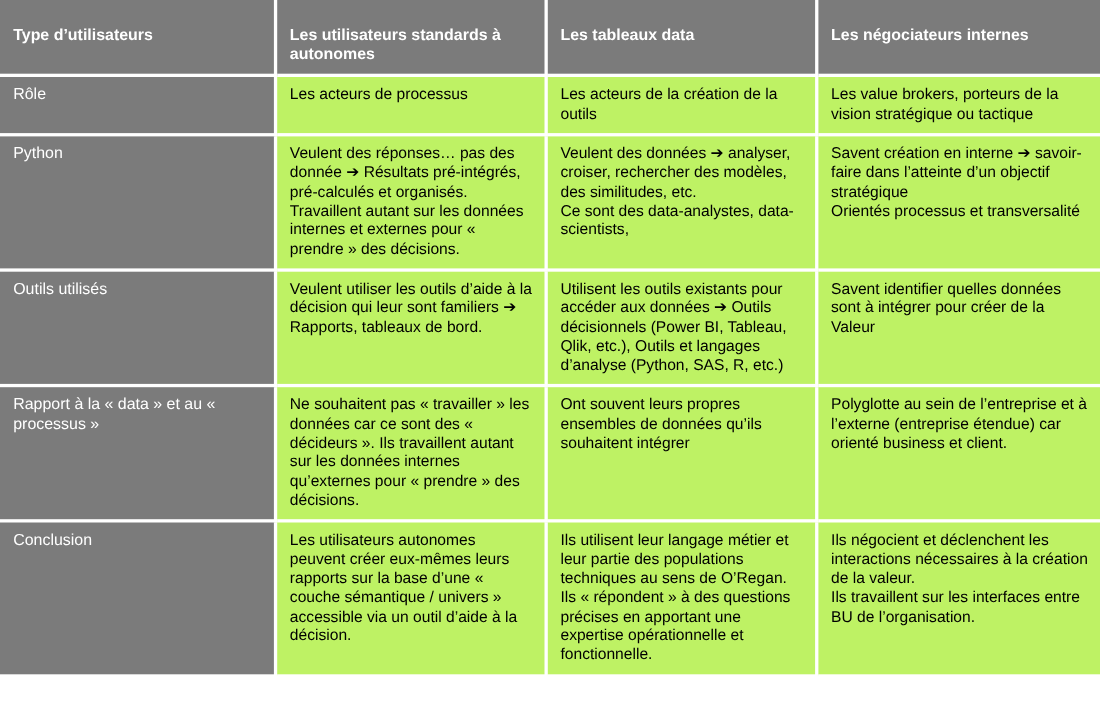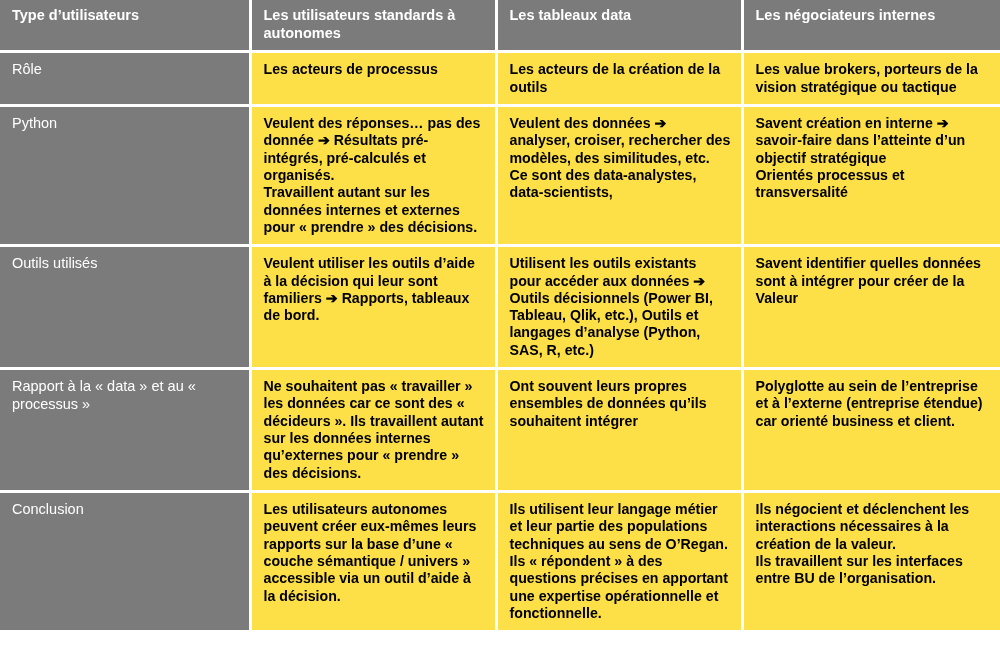--- a/index.html
+++ b/index.html
@@ -43,37 +43,36 @@
   }
 
   
   tr.header-row th {
     background: #7b7b7b;
     color: #ffffff;
     font-weight: bold;
     font-size: 14.5px;
     text-align: left;
     height: 40px;
-    padding-top: 7px;
+    padding-top: 24px;
   }
 
   
   td.row-label {
     background: #7b7b7b;
     color: #ffffff;
     font-weight: normal;
     font-size: 14.5px;
   }
 
   
   td.body-cell {
-    background: #fde047;
+    background: #bef264;
     color: #000000;
     font-size: 14.2px;
-    font-weight: bold;
   }
 
   td.body-cell p {
     margin: 0;
   }
 </style>
 </head>
 <body>
 
 <div class="table-wrap">

